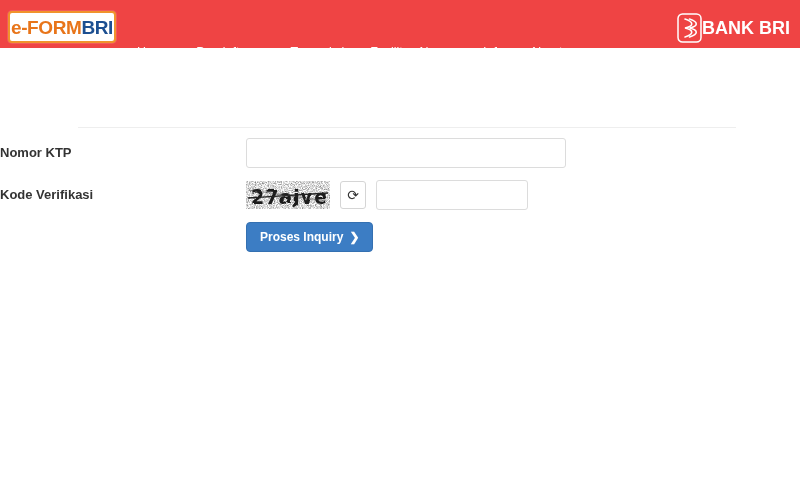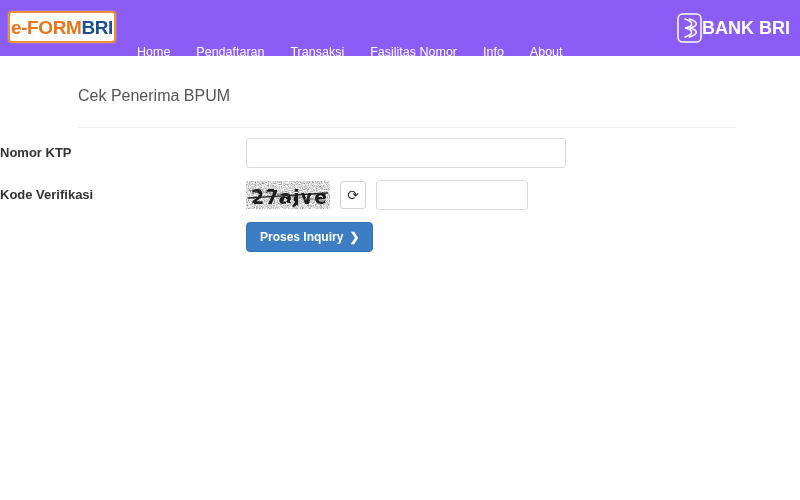--- a/index.html
+++ b/index.html
@@ -14,22 +14,22 @@
     font-family: "Liberation Sans", sans-serif;
     overflow: hidden;
     position: relative;
   }
 
   
   .navbar {
     position: absolute;
     left: 0; top: 0;
     width: 800px;
-    height: 56px;
-    background: #8b5cf6;
+    height: 48px;
+    background: #ef4444;
     box-sizing: border-box;
   }
   .navbar-inner {
     position: relative;
     width: 100%;
     height: 100%;
   }
 
   .brand-logo {
     position: absolute;
@@ -258,21 +258,20 @@
         <path d="M25 12 C 43 18, 43 26, 25 30 C 43 34, 43 42, 25 48" fill="none" stroke="#ffffff" stroke-width="3.2" stroke-linecap="round"></path>
       </svg>
       <span class="bankbri-word">BANK BRI</span>
     </div>
 
   </div>
 </div>
 
 <div class="content">
 
-  <h1 class="page-title">Cek Penerima BPUM</h1>
   <hr class="title-rule">
 
   <div class="form-area">
 
     <div class="form-row">
       <div class="form-label">Nomor KTP</div>
       <div class="field-col">
         <input class="text-input input-ktp" type="text" placeholder="" style="">
       </div>
     </div>

